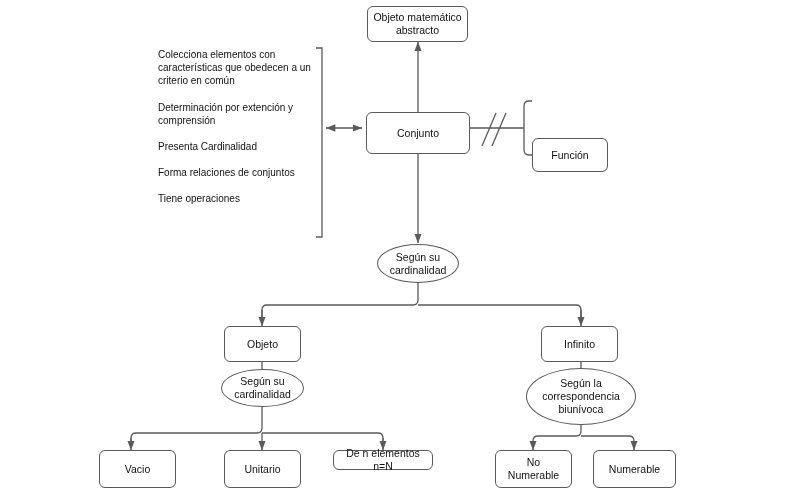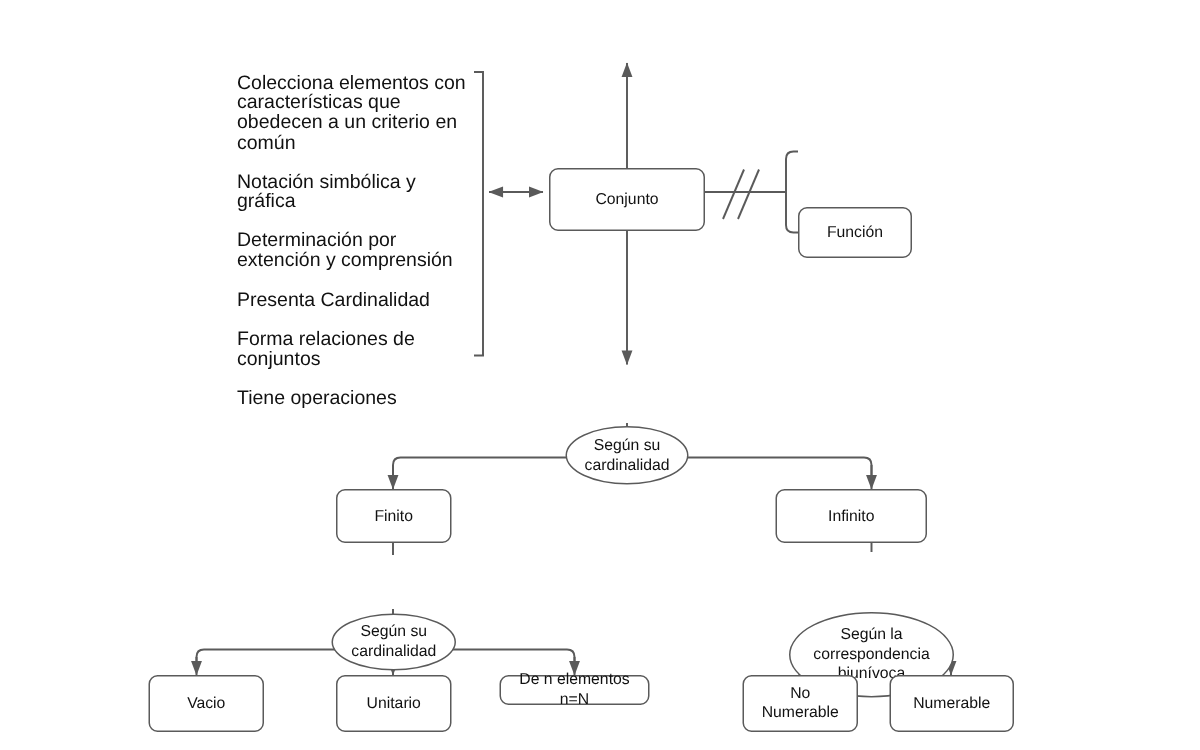--- a/index.html
+++ b/index.html
@@ -39,35 +39,34 @@
     border: 1.3px solid #5a5a5a;
     font-size: 10.5px;
     line-height: 13px;
     color: #111111;
   }
   .node.box {
     border-radius: 6px;
   }
   .node.ellipse {
     border-radius: 50%;
-    margin-top: 40px;
   }
   .node span {
     display: block;
     padding: 0 4px;
     white-space: pre-line;
   }
   .feature-list {
     position: absolute;
     left: 158px;
     top: 48px;
     width: 160px;
   }
   .feature-item {
-    font-size: 13px;
+    font-size: 10px;
     line-height: 13.2px;
     color: #111111;
     margin-bottom: 13px;
   }
   .feature-item:last-child {
     margin-bottom: 16px;
   }
 </style>
 </head>
 <body>
@@ -115,40 +114,44 @@
       <path d="M262,433 L378,433 Q383,433 383,438 L383,444"></path>
       <line x1="383" y1="438" x2="383" y2="450" marker-end="url(#arrowEnd)"></line>
 
       <path d="M581,425 L581,431 Q581,436 576,436 L538,436 Q533,436 533,441 L533,446"></path>
       <line x1="533" y1="441" x2="533" y2="450" marker-end="url(#arrowEnd)"></line>
       <path d="M581,436 L629,436 Q634,436 634,441 L634,446"></path>
       <line x1="634" y1="441" x2="634" y2="450" marker-end="url(#arrowEnd)"></line>
     </g>
   </svg>
 
+  <div class="node box" style="left:367px; top:6px; width:101px; height:36px;">
+    <span>Objeto matemático
+abstracto</span>
+  </div>
 
   <div class="node box" style="left:366px; top:112px; width:104px; height:42px;">
     <span>Conjunto</span>
   </div>
 
 
   <div class="node box" style="left:532px; top:138px; width:76px; height:34px;">
     <span>Función</span>
   </div>
 
   <div class="node ellipse" style="left:377px; top:244px; width:82px; height:39px;">
     <span>Según su
 cardinalidad</span>
   </div>
 
   <div class="node box" style="left:224px; top:326px; width:77px; height:36px;">
-    <span>Finito</span>
+    <span>Objeto</span>
   </div>
 
-  <div class="node box" style="left:517px; top:326px; width:101px; height:36px;">
+  <div class="node box" style="left:541px; top:326px; width:77px; height:36px;">
     <span>Infinito</span>
   </div>
 
   <div class="node ellipse" style="left:221px; top:369px; width:83px; height:38px;">
     <span>Según su
 cardinalidad</span>
   </div>
 
   <div class="node ellipse" style="left:526px; top:368px; width:110px; height:57px;">
     <span>Según la
@@ -173,20 +176,19 @@
     <span>No
 Numerable</span>
   </div>
 
   <div class="node box" style="left:593px; top:450px; width:83px; height:38px;">
     <span>Numerable</span>
   </div>
 
   <div class="feature-list">
     <div class="feature-item">Colecciona elementos con características que obedecen a un criterio en común</div>
-    <div class="feature-item">Notación simbólica y gráfica</div>
     <div class="feature-item">Determinación por extención y comprensión</div>
     <div class="feature-item">Presenta Cardinalidad</div>
     <div class="feature-item">Forma relaciones de conjuntos</div>
     <div class="feature-item">Tiene operaciones</div>
   </div>
 
 </div>
 
 </body></html>

